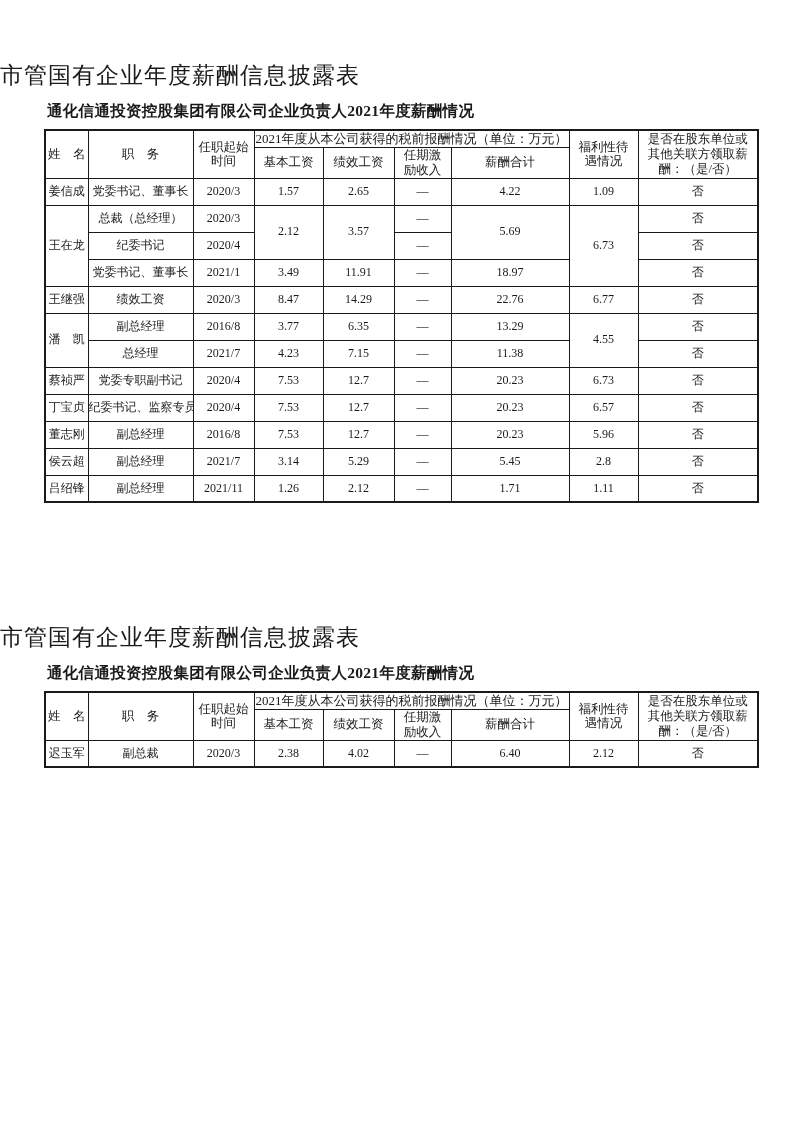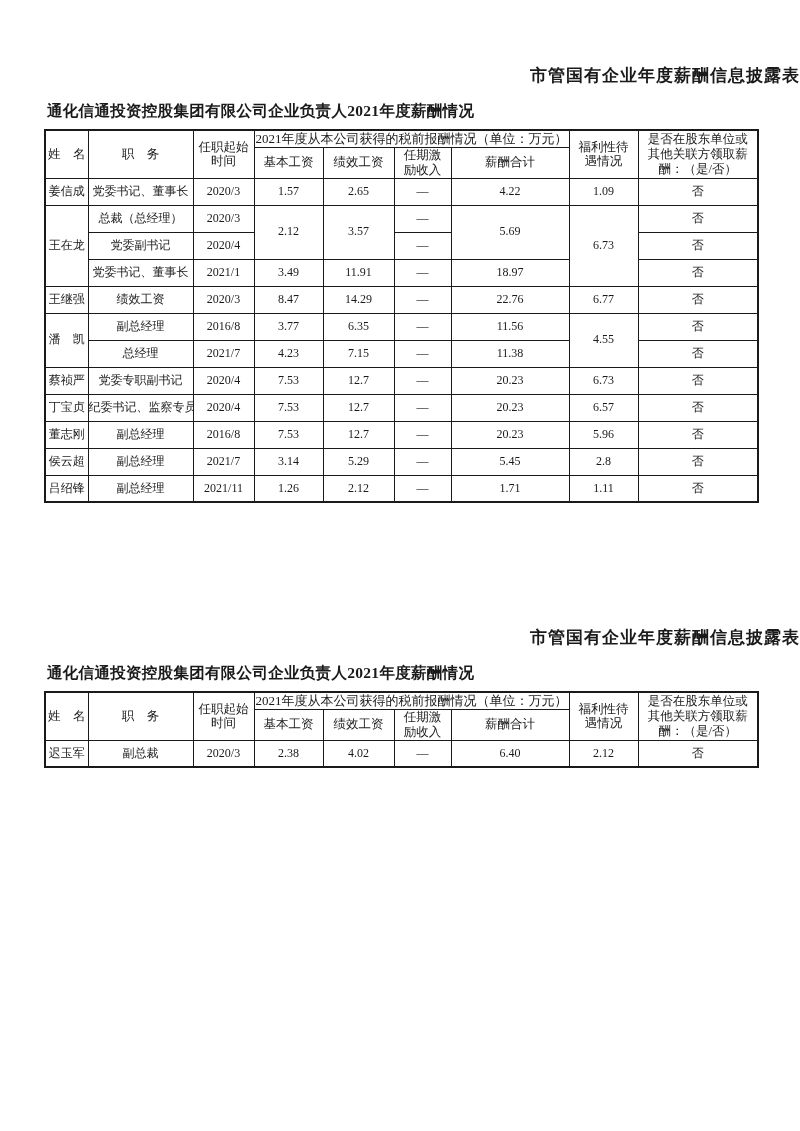--- a/index.html
+++ b/index.html
@@ -10,23 +10,23 @@
     background:#ffffff;
     font-family:"Liberation Serif","DejaVu Serif",serif;
     color:#1a1a1a;
     overflow:hidden;
   }
   .sec { position:absolute; left:0; width:100%; }
   .sec-1 { top:62px; }
   .sec-2 { top:624px; }
   .doc-title {
     margin:0;
-    text-align:right;
-    font-size:17px;
-    font-weight:700;
+    text-align:left;
+    font-size:23px;
+    font-weight:400;
     line-height:28px;
     letter-spacing:1px;
   }
   .doc-subtitle {
     margin:11px 16px 0 47px;
     font-size:15.5px;
     font-weight:600;
     letter-spacing:0.3px;
   }
   table.salary {
@@ -121,21 +121,21 @@
             <td>总裁（总经理）</td>
             <td>2020/3</td>
             <td rowspan="2">2.12</td>
             <td rowspan="2">3.57</td>
             <td>—</td>
             <td rowspan="2">5.69</td>
             <td rowspan="3">6.73</td>
             <td>否</td>
           </tr>
           <tr class="data">
-            <td>党委副书记</td>
+            <td>纪委书记</td>
             <td>2020/4</td>
             <td>—</td>
             <td>否</td>
           </tr>
           <tr class="data">
             <td>党委书记、董事长</td>
             <td>2021/1</td>
             <td>3.49</td>
             <td>11.91</td>
             <td>—</td>
@@ -153,21 +153,21 @@
             <td>6.77</td>
             <td>否</td>
           </tr>
           <tr class="data">
             <td rowspan="2">潘　凯</td>
             <td>副总经理</td>
             <td>2016/8</td>
             <td>3.77</td>
             <td>6.35</td>
             <td>—</td>
-            <td>11.56</td>
+            <td>13.29</td>
             <td rowspan="2">4.55</td>
             <td>否</td>
           </tr>
           <tr class="data">
             <td>总经理</td>
             <td>2021/7</td>
             <td>4.23</td>
             <td>7.15</td>
             <td>—</td>
             <td>11.38</td>

